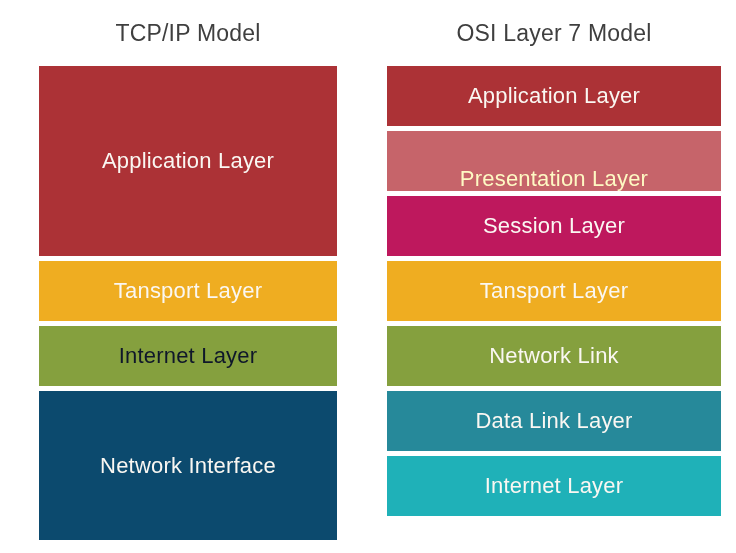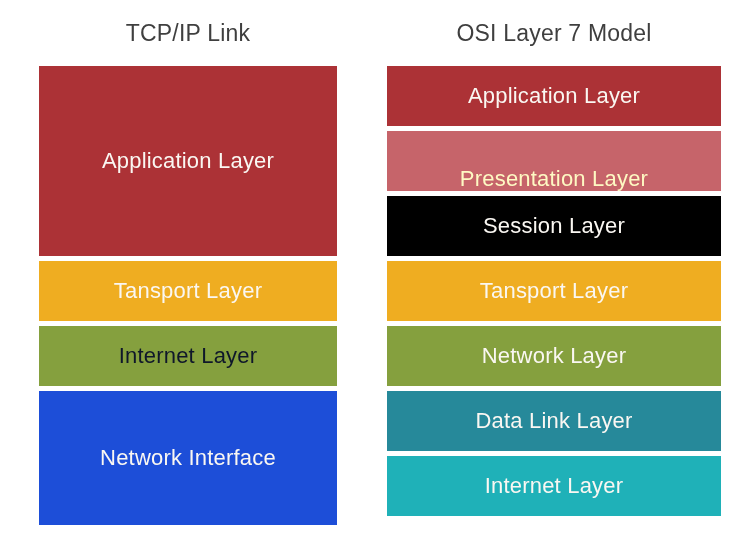--- a/index.html
+++ b/index.html
@@ -34,54 +34,54 @@
     justify-content: center;
     margin-bottom: 5px;
     font-size: 22px;
     letter-spacing: 0.2px;
   }
 </style>
 </head>
 <body>
 
 <div class="column col-left">
-  <div class="col-title" style="color: rgb(63, 63, 63);">TCP/IP Link</div>
+  <div class="col-title" style="color: rgb(63, 63, 63);">TCP/IP Model</div>
   <div>
       <div class="layer" style="background: rgb(172, 50, 54); height: 190px;">
         <span style="color: rgb(250, 247, 242);">Application Layer</span>
       </div>
       <div class="layer" style="background: rgb(239, 173, 33); height: 60px;">
         <span style="color: rgb(250, 247, 242);">Tansport Layer</span>
       </div>
       <div class="layer" style="background: rgb(133, 160, 62); height: 60px;">
         <span style="color: #0f172a;">Internet Layer</span>
       </div>
-      <div class="layer" style="background: #1d4ed8; height: 134px;">
+      <div class="layer" style="background: #0c4a6e; height: 149px;">
         <span style="color: rgb(250, 247, 242);">Network Interface</span>
       </div>
     </div>
 </div>
 
 <div class="column col-right">
   <div class="col-title" style="color: rgb(63, 63, 63);">OSI Layer 7 Model</div>
   <div>
       <div class="layer" style="background: rgb(172, 50, 54); height: 60px;">
         <span style="color: rgb(250, 247, 242);">Application Layer</span>
       </div>
       <div class="layer" style="background: rgb(198, 100, 106); height: 60px;">
         <span style="color: #fef9c3; margin-top: 35px;">Presentation Layer</span>
       </div>
-      <div class="layer" style="background: #000000; height: 60px;">
+      <div class="layer" style="background: #be185d; height: 60px;">
         <span style="color: rgb(250, 247, 242);">Session Layer</span>
       </div>
       <div class="layer" style="background: rgb(239, 173, 33); height: 60px;">
         <span style="color: rgb(250, 247, 242);">Tansport Layer</span>
       </div>
       <div class="layer" style="background: rgb(133, 160, 62); height: 60px;">
-        <span style="color: rgb(250, 247, 242);">Network Layer</span>
+        <span style="color: rgb(250, 247, 242);">Network Link</span>
       </div>
       <div class="layer" style="background: rgb(38, 137, 154); height: 60px;">
         <span style="color: rgb(250, 247, 242);">Data Link Layer</span>
       </div>
       <div class="layer" style="background: rgb(31, 177, 184); height: 60px;">
         <span style="color: rgb(250, 247, 242);">Internet Layer</span>
       </div>
     </div>
 </div>
 

